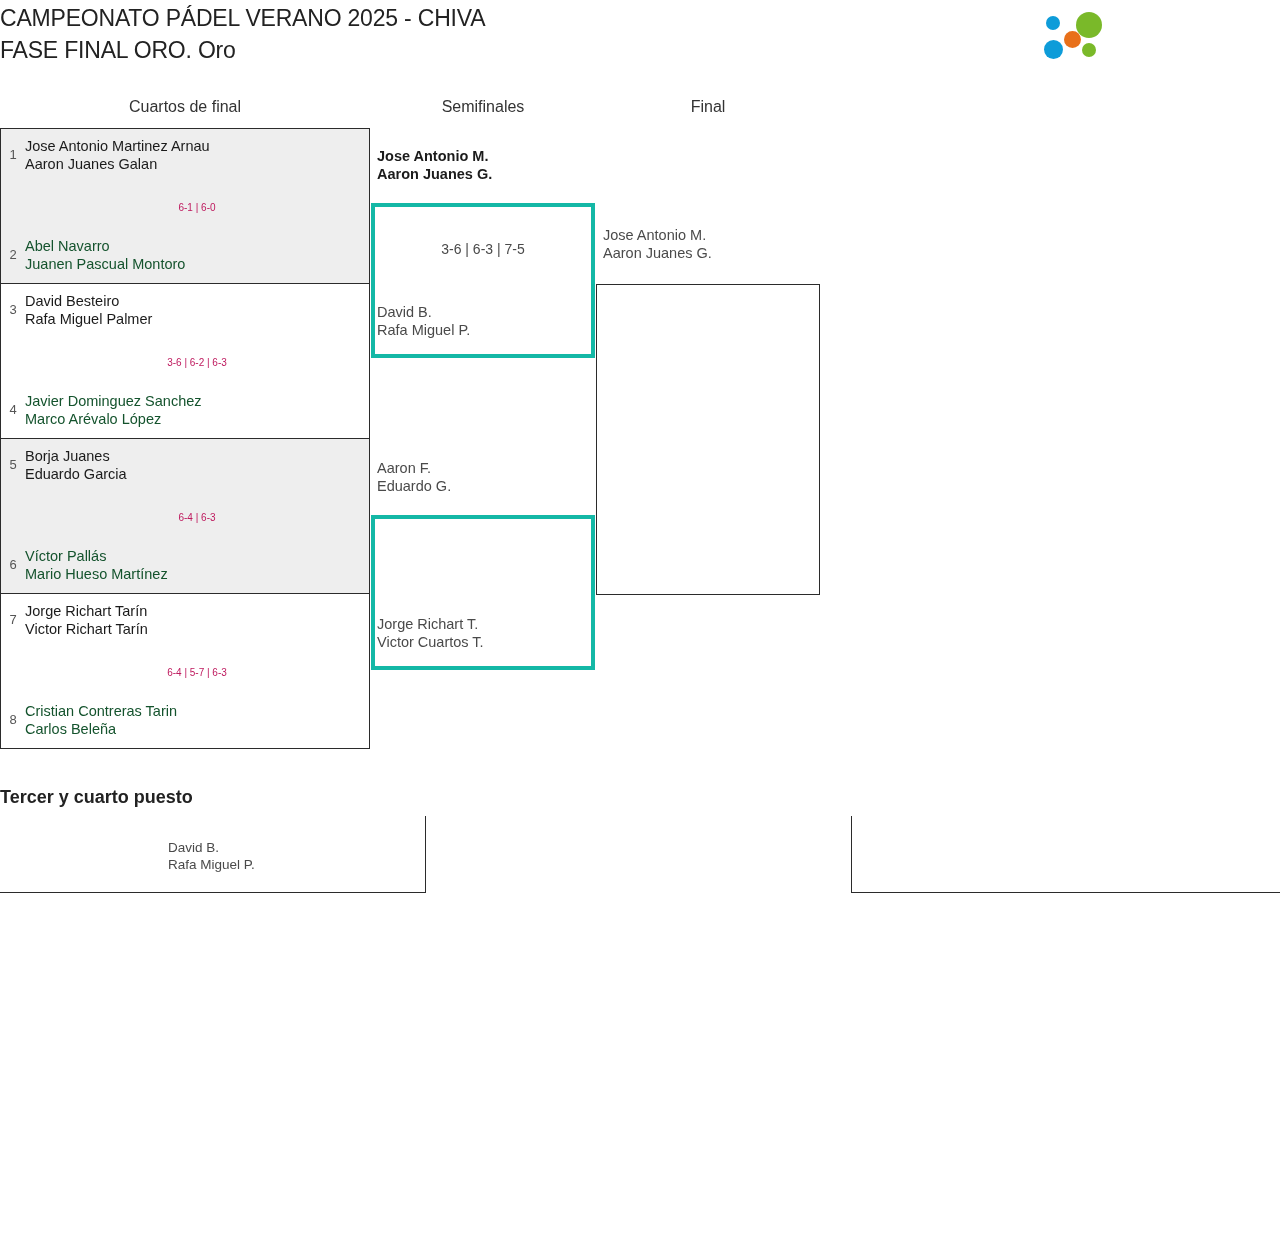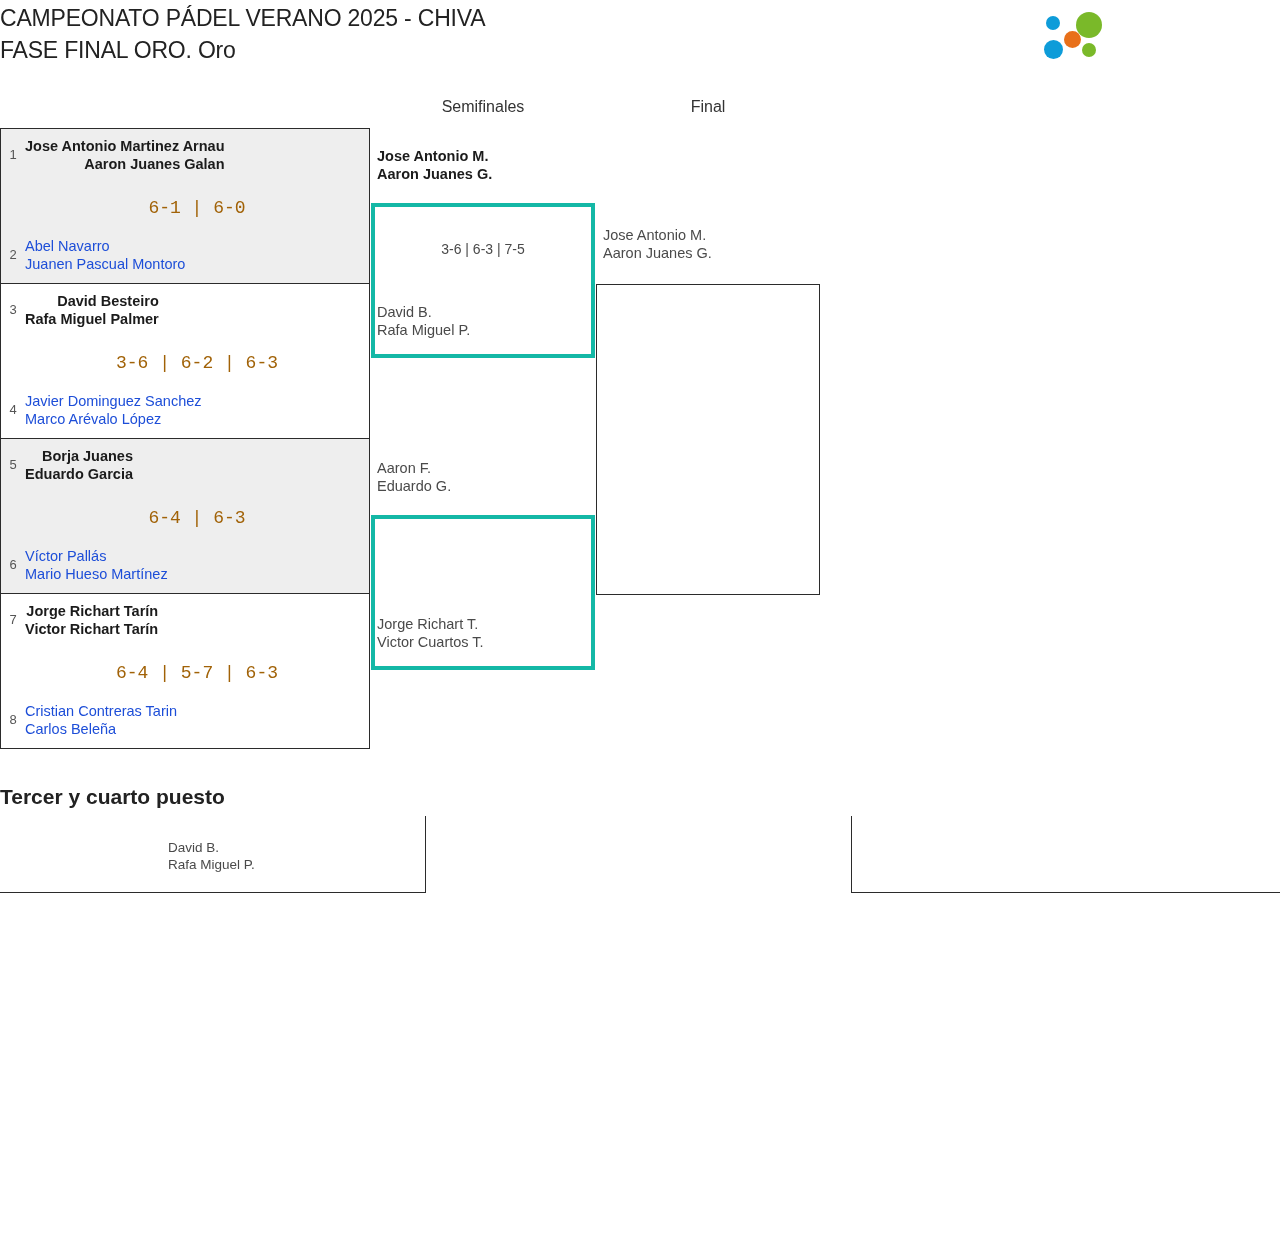--- a/index.html
+++ b/index.html
@@ -86,34 +86,33 @@
     width: 24px;
     flex: 0 0 24px;
     text-align: center;
     font-size: 13px;
     line-height: 16px;
     color: #555555;
   }
   .names {
     font-size: 14.5px;
     line-height: 18px;
-    color: #1d4ed8;
-    white-space: nowrap;
-  }
-  .names.winner { color: #1b1b1b; font-weight: 700; text-align: right; }
+    color: #14532d;
+    white-space: nowrap;
+  }
+  .names.winner { color: #1b1b1b; font-weight: 400; }
 
   .qf-score {
     position: absolute;
     left: 24px; right: 0;
     top: 70px;
     text-align: center;
-    font-size: 18px;
-    line-height: 18px;
-    color: #a16207;
-    font-family: Liberation Mono, monospace;
+    font-size: 10px;
+    line-height: 18px;
+    color: #be185d;
   }
 
   
   .sf-box {
     position: absolute;
     border: 4px solid #14b8a6;
     background: transparent;
   }
   .sf1 { left: 371px; top: 203px; width: 224px; height: 155px; }
   .sf2 { left: 371px; top: 515px; width: 224px; height: 155px; }
@@ -155,21 +154,21 @@
     font-size: 14.5px;
     line-height: 18px;
     color: #4a4a4a;
     white-space: nowrap;
   }
 
   
   .third-title {
     position: absolute;
     left: 0px; top: 786px;
-    font-size: 21px;
+    font-size: 18px;
     line-height: 22px;
     font-weight: 700;
     color: #222222;
   }
   .third-box-left {
     position: absolute;
     left: 0px; top: 816px;
     width: 426px; height: 77px;
     border-right: 1px solid #2b2b2b;
     border-bottom: 1px solid #2b2b2b;
@@ -203,20 +202,21 @@
   <div class="logo">
     <div class="logo-dots">
       <span class="dot" style="left:4px;  top:4px;  width:14px; height:14px; background:#0e9cd9;"></span>
       <span class="dot" style="left:22px; top:19px; width:17px; height:17px; background:#e8701a;"></span>
       <span class="dot" style="left:2px;  top:28px; width:19px; height:19px; background:#0e9cd9;"></span>
       <span class="dot" style="left:34px; top:0px;  width:26px; height:26px; background:#7ab929;"></span>
       <span class="dot" style="left:40px; top:31px; width:14px; height:14px; background:#7ab929;"></span>
     </div>
   </div>
 
+  <div class="round-head rh-qf">Cuartos de final</div>
   <div class="round-head rh-sf">Semifinales</div>
   <div class="round-head rh-fin">Final</div>
 
   <div class="qf-col">
 
     <div class="qf-match shaded">
       <div class="qf-team top">
         <span class="seed">1</span>
         <span class="names winner">
           <span>Jose Antonio Martinez Arnau</span><br>

